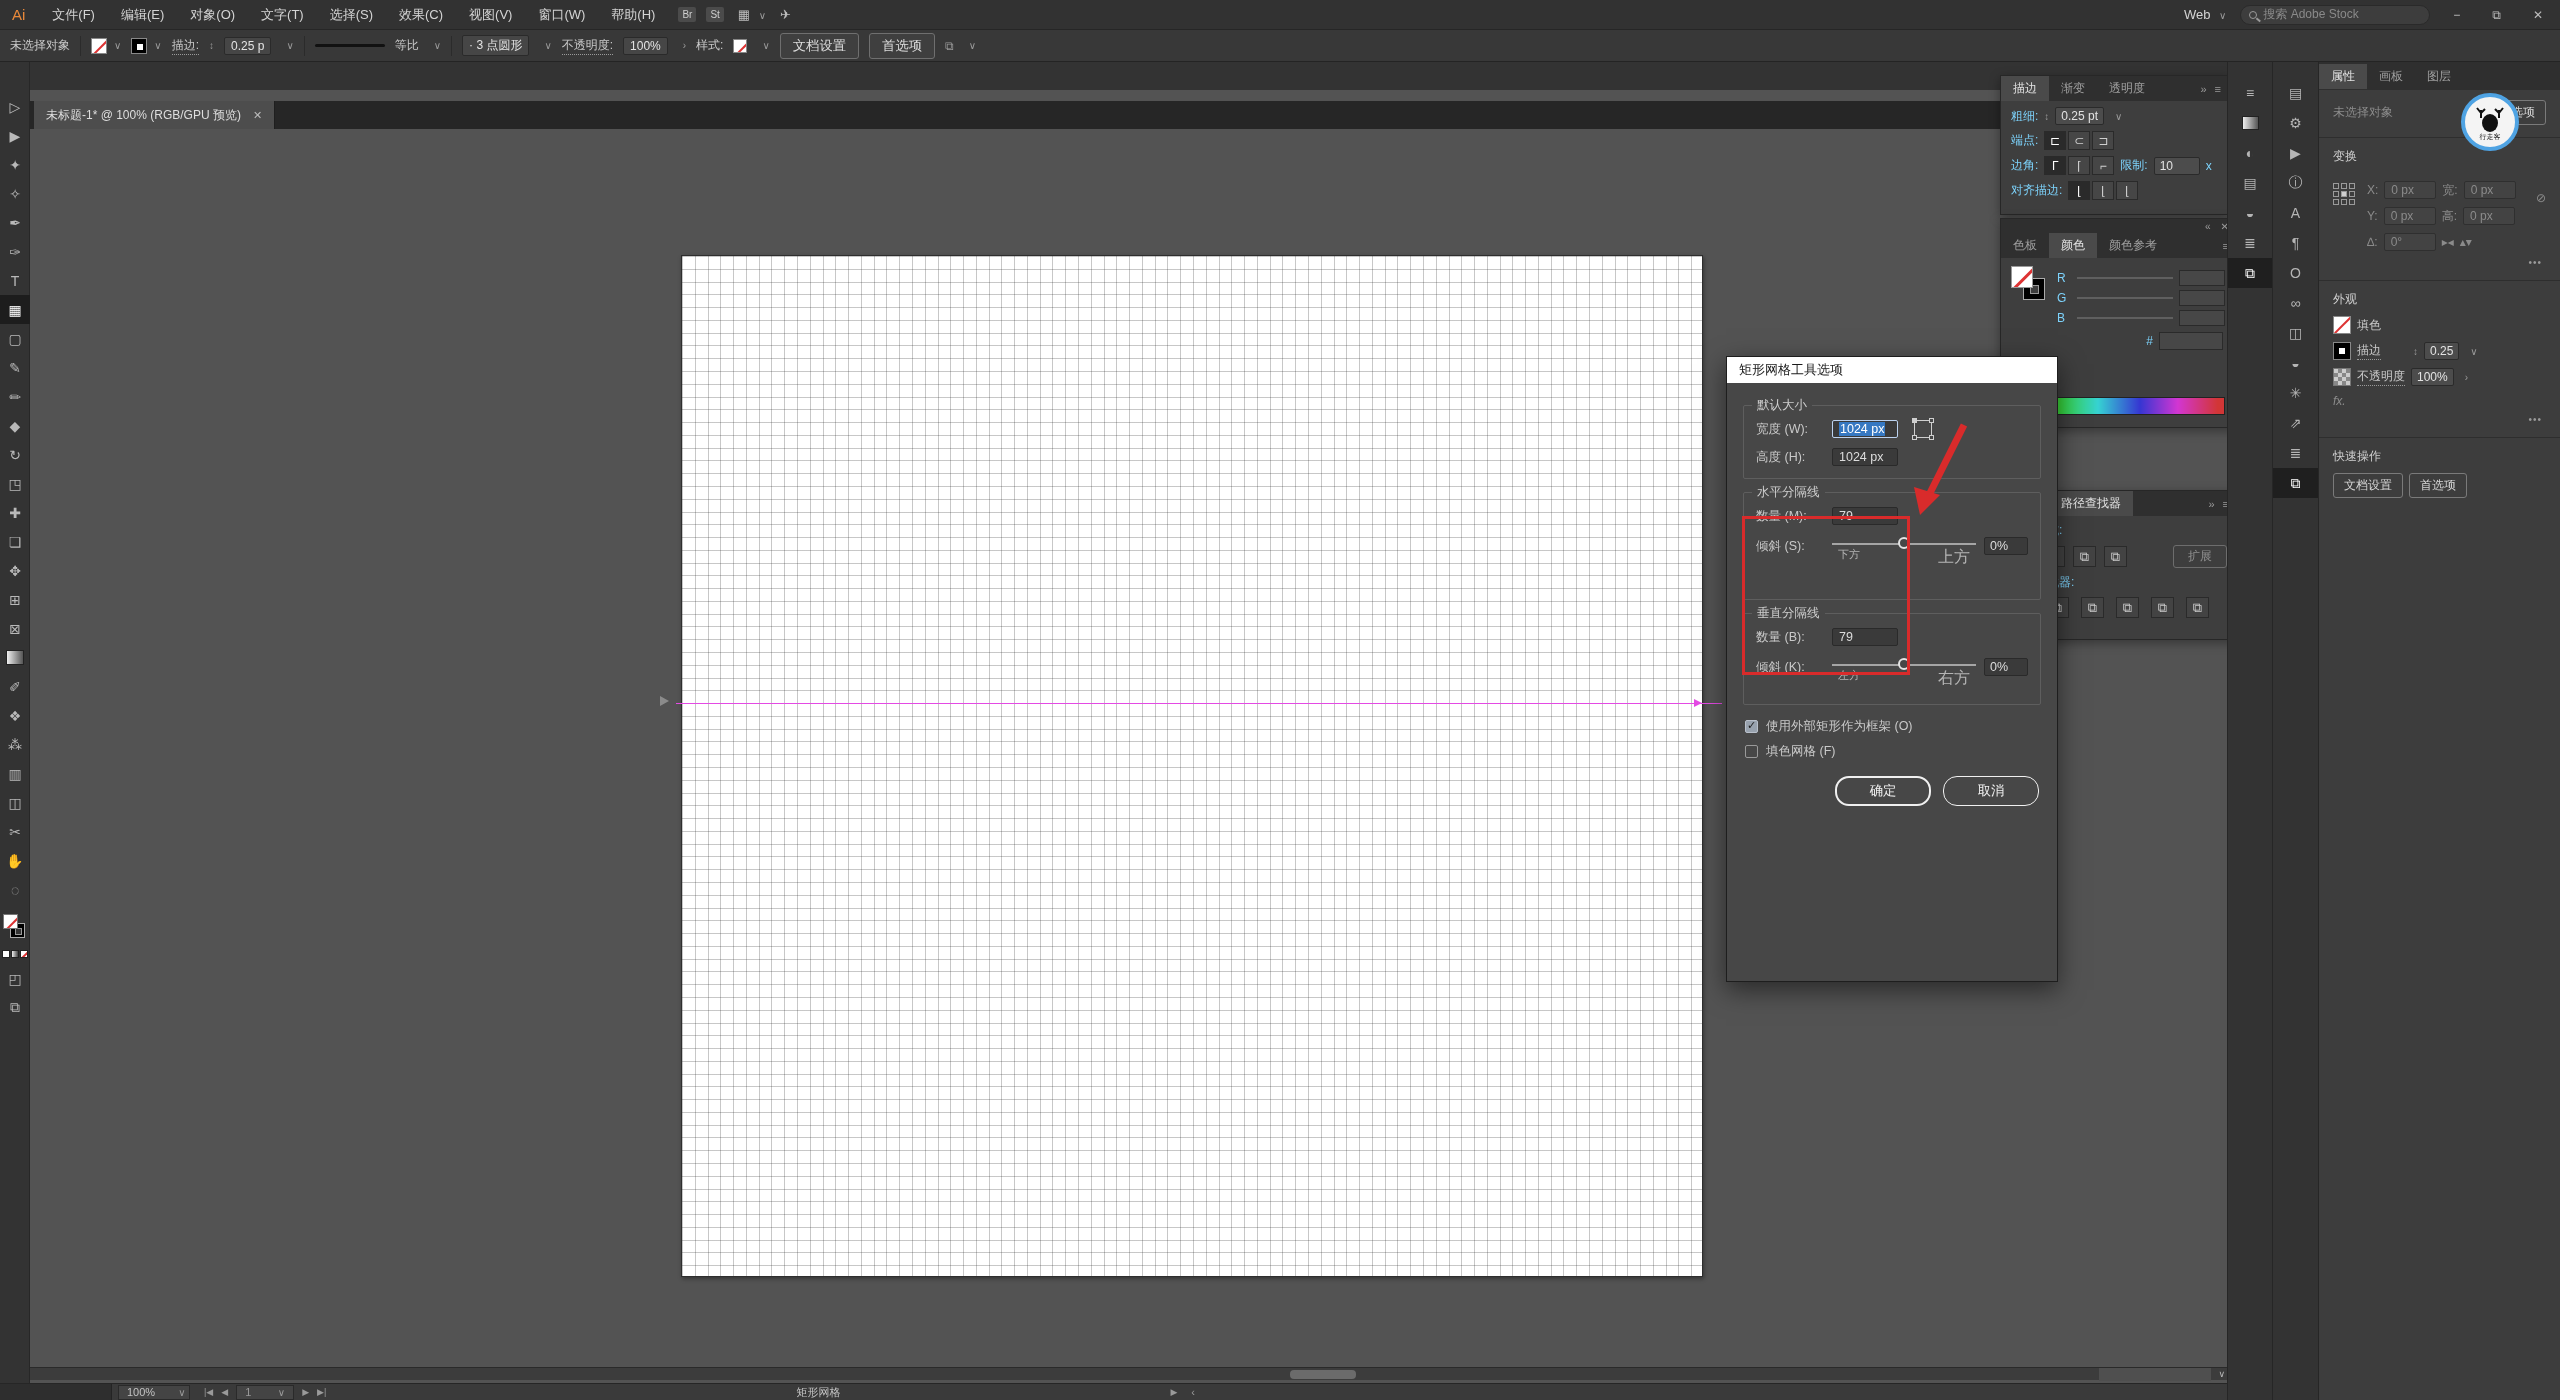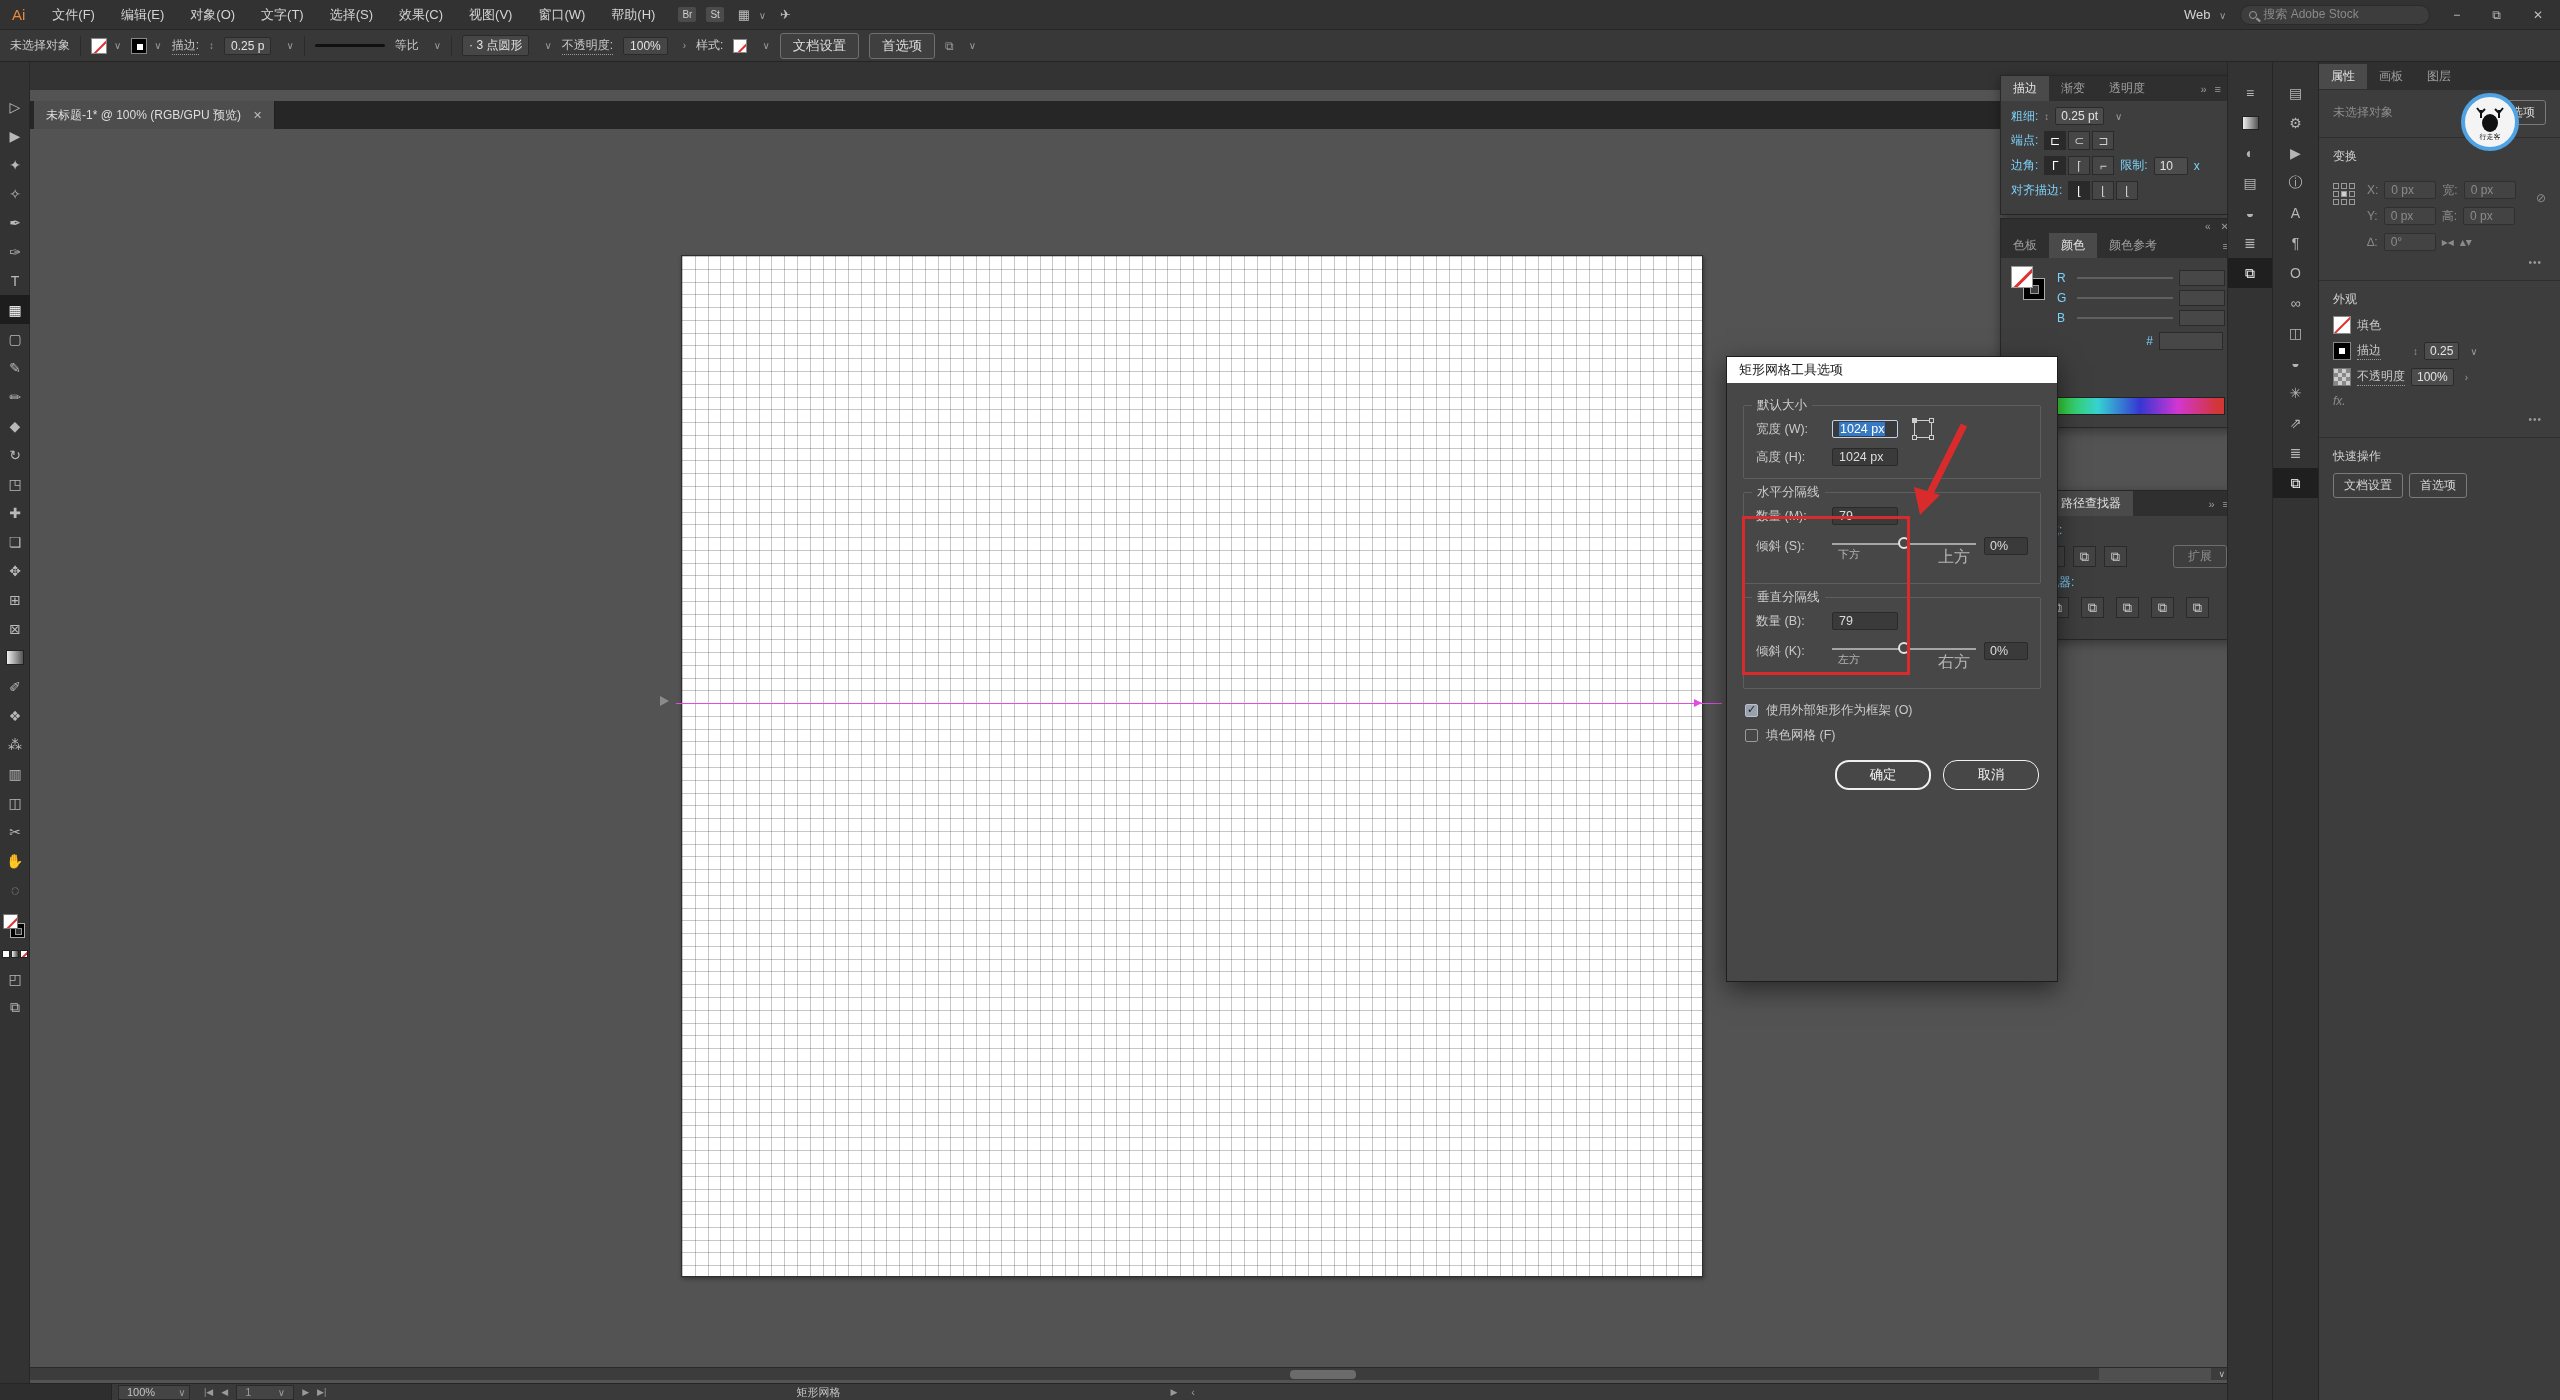--- a/index.html
+++ b/index.html
@@ -440,21 +440,21 @@
             <span>Γ</span>
           </div>
           <div class="icobtn">
             <span>⌈</span>
           </div>
           <div class="icobtn">
             <span>⌐</span>
           </div>
         </div>
       <span class="plabel">限制:</span>
-      <span class="pfield" style="width:34px">10</span>
+      <span class="pfield" style="width:46px">10</span>
       <span class="plabel">x</span>
     </div>
     <div class="prow">
       <span class="plabel">对齐描边:</span>
       <div style="display:flex;gap:2px">
 
       <div class="icobtn active">
             <span>⌊</span>
           </div>
           <div class="icobtn">
@@ -788,21 +788,21 @@
           <span class="dfield"><span>1024 px</span></span>
         </div>
       </div>
 
       <div class="group">
         <span class="legend">水平分隔线</span>
         <div class="drow">
           <span class="dlabel">数量 (M):</span>
           <span class="dfield"><span>79</span></span>
         </div>
-        <div class="drow" style="margin-bottom:14px">
+        <div class="drow" style="margin-bottom:30px">
           <span class="dlabel">倾斜 (S):</span>
           <span class="slider">
             <span class="track"></span>
             <span class="thumb"></span>
             <span class="end-l">下方</span>
             <span class="end-r">上方</span>
           </span>
           <span class="pctfield"><span>0%</span></span>
         </div>
       </div>

